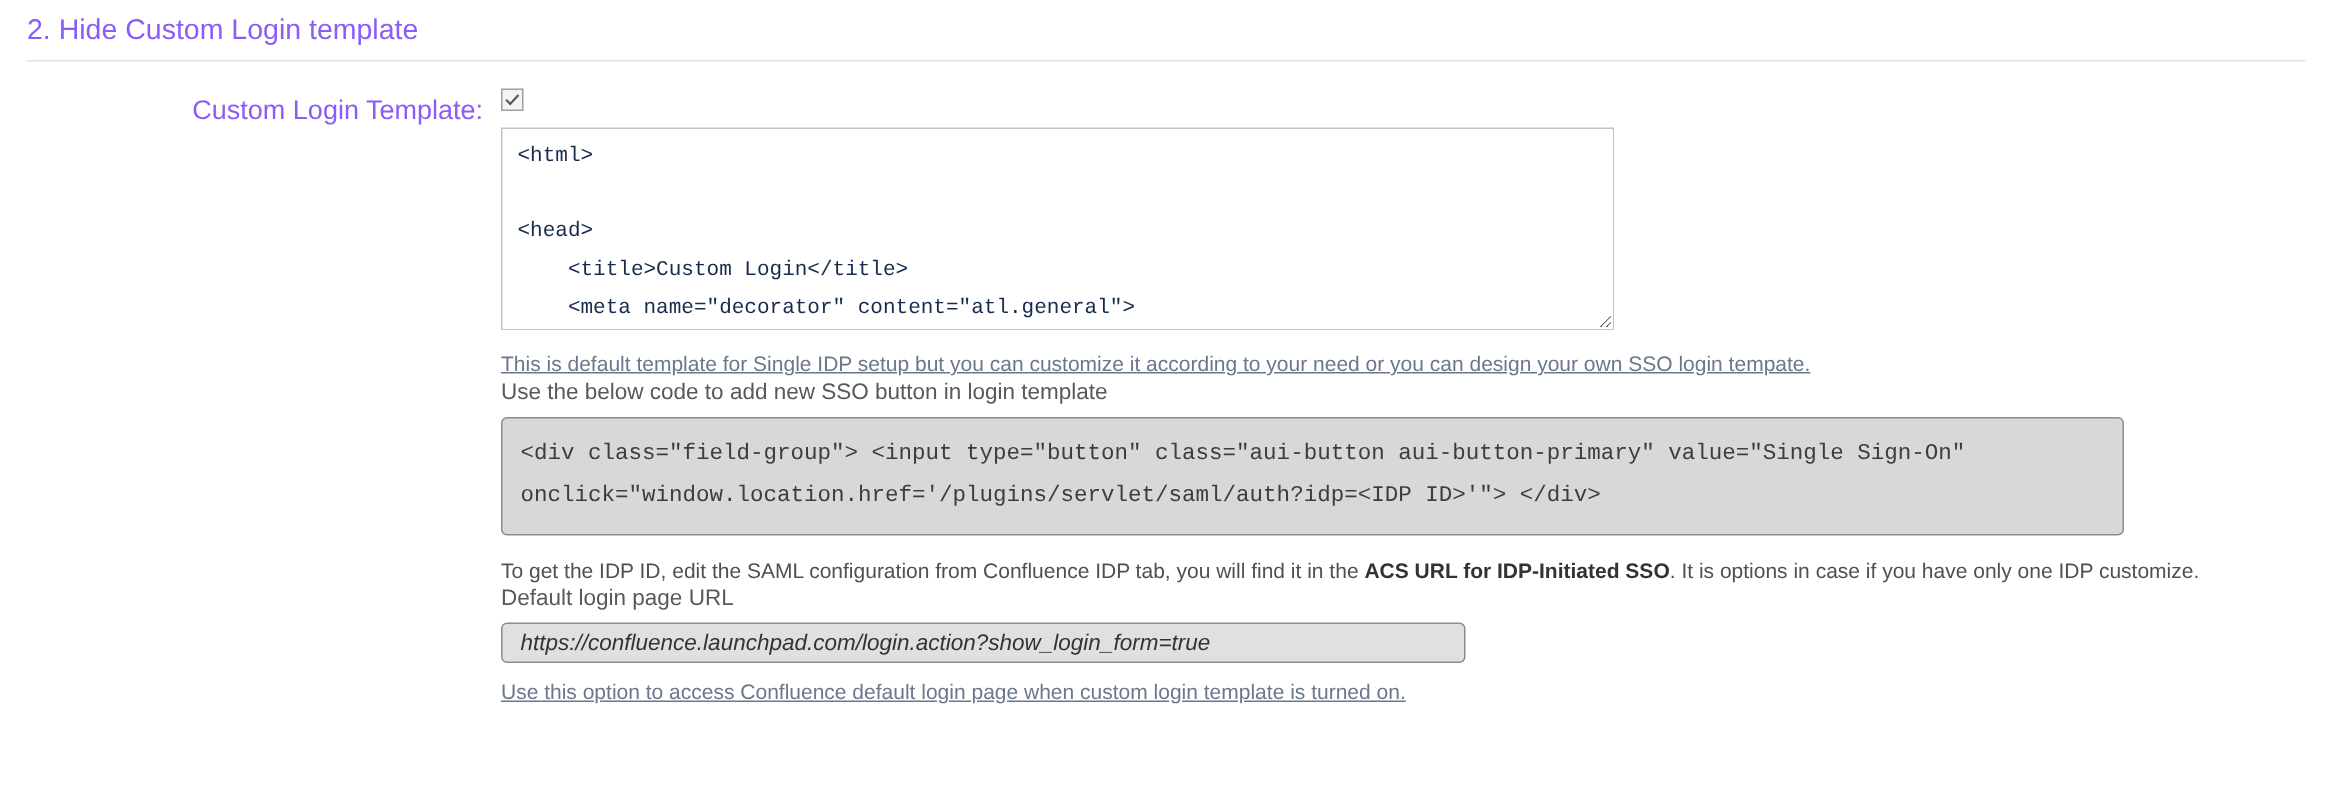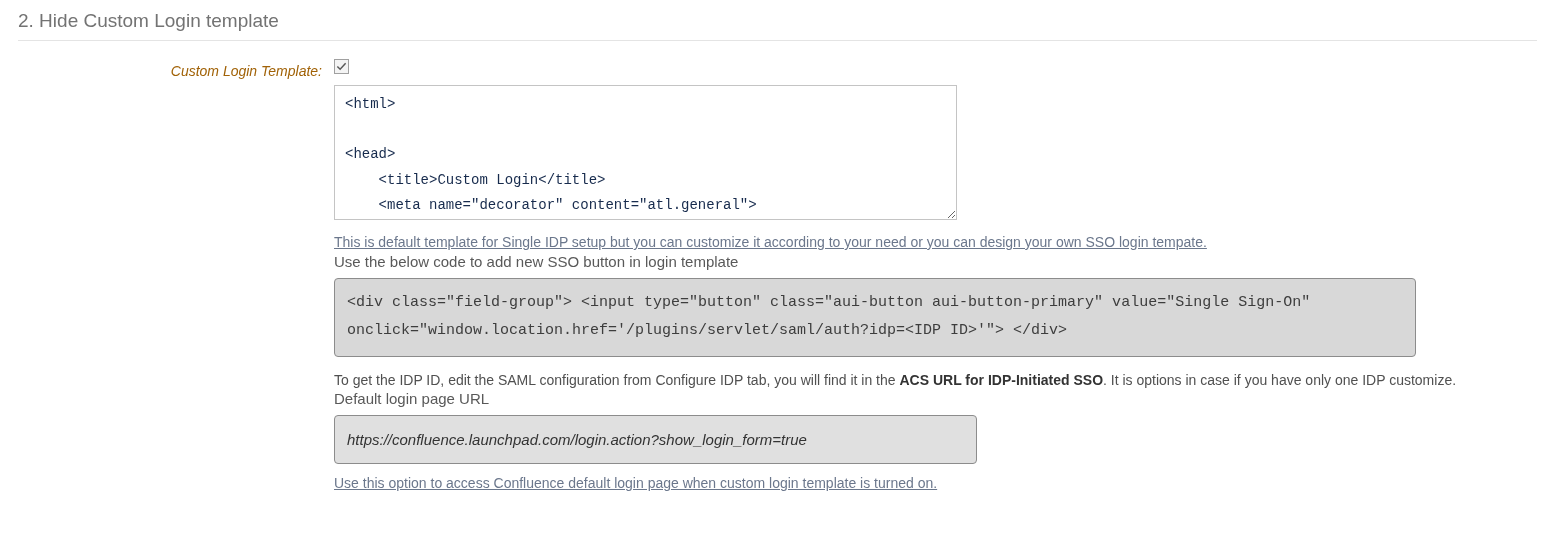--- a/index.html
+++ b/index.html
@@ -11,37 +11,36 @@
       font-family: -apple-system, BlinkMacSystemFont, "Segoe UI", Arial, sans-serif;
       font-size: 14px;
       color: #333;
       background: #fff;
       padding: 10px 18px;
       width: 1555px;
     }
     .section-heading {
       font-size: 19px;
       font-weight: 400;
-      color: #737373;
+      color: #8b5cf6;
       padding-bottom: 8px;
       border-bottom: 1px solid #e4e4e4;
       margin-bottom: 18px;
     }
     .form-row {
       display: flex;
       align-items: flex-start;
     }
     .label-col {
       width: 316px;
       text-align: right;
       padding-right: 12px;
       padding-top: 4px;
-      color: #a16207;
-      font-size: 14px;
-      font-style: italic;
+      color: #8b5cf6;
+      font-size: 18px;
     }
     .field-col {
       flex: 1;
     }
     .checkbox-wrap {
       margin-bottom: 10px;
     }
     .checkbox-box {
       width: 15px;
       height: 15px;
@@ -50,21 +49,21 @@
       display: inline-flex;
       align-items: center;
       justify-content: center;
       cursor: pointer;
     }
     .checkbox-box svg {
       width: 11px;
       height: 11px;
     }
     .template-textarea {
-      width: 623px;
+      width: 742px;
       height: 135px;
       border: 1px solid #c4c4c4;
       padding: 6px 10px;
       font-family: "Courier New", Courier, monospace;
       font-size: 14px;
       line-height: 1.8;
       resize: both;
       overflow-y: scroll;
       white-space: pre;
       color: #172b4d;
@@ -101,21 +100,21 @@
     }
     .idp-note .bold {
       font-weight: 700;
       color: #333;
     }
     .url-box {
       width: 643px;
       background: #e0e0e0;
       border: 1px solid #8c8c8c;
       border-radius: 4px;
-      padding: 15px 12px;
+      padding: 4px 12px;
       font-style: italic;
       font-size: 15px;
       color: #333;
     }
   </style>
 </head>
 <body>
 
 <h2 class="section-heading">2. Hide Custom Login template</h2>
 
@@ -139,21 +138,21 @@
     &lt;title&gt;Custom Login&lt;/title&gt;
     &lt;meta name="decorator" content="atl.general"&gt;</textarea>
 
     <div class="help-text">This is default template for Single IDP setup but you can customize it according to your need or you can design your own SSO login tempate.</div>
 
     <div class="sub-label">Use the below code to add new SSO button in login template</div>
 
     <div class="code-block">&lt;div class="field-group"&gt; &lt;input type="button" class="aui-button aui-button-primary" value="Single Sign-On" onclick="window.location.href='/plugins/servlet/saml/auth?idp=&lt;IDP ID&gt;'"&gt; &lt;/div&gt;</div>
 
     <div class="idp-note">
-      <span>To get the IDP ID, edit the SAML configuration from Configure IDP tab, you will find it in the </span><span class="bold">ACS URL for IDP-Initiated SSO</span><span>. It is options in case if you have only one IDP customize.</span>
+      <span>To get the IDP ID, edit the SAML configuration from Confluence IDP tab, you will find it in the </span><span class="bold">ACS URL for IDP-Initiated SSO</span><span>. It is options in case if you have only one IDP customize.</span>
     </div>
 
     <div class="sub-label">Default login page URL</div>
 
     <div class="url-box">https://confluence.launchpad.com/login.action?show_login_form=true</div>
 
     <div class="help-text">Use this option to access Confluence default login page when custom login template is turned on.</div>
 
   </div>
 </div>

